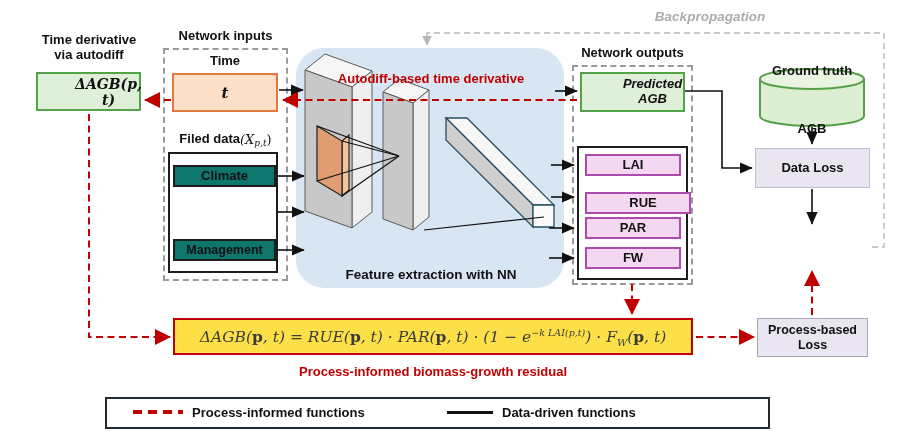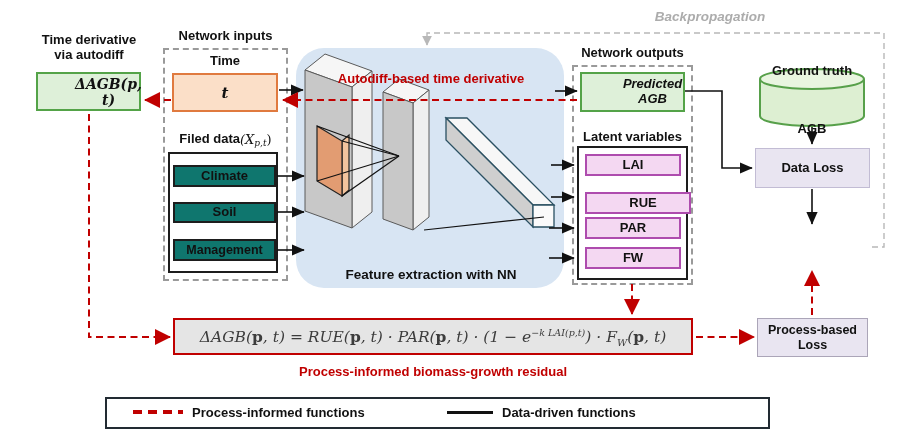--- a/index.html
+++ b/index.html
@@ -14,21 +14,21 @@
   .gray-lbl{color:#ACACAC;font-weight:700;font-style:italic;font-size:13.5px;}
   .mathfont{font-family:"DejaVu Serif",serif;font-style:italic;}
   .box-green{background:#DEF0D9;border:2px solid #54A348;padding-left:40px;}
   .box-orange{background:#FBDFC8;border:2px solid #E07A3F;}
   .box-pink{background:#F4D8F2;border:2px solid #AE4CAE;}
   .box-gray{background:#0f766e;border:2px solid #1D1D1D;}
   .box-loss{background:#E9E5F1;border:1.5px solid #C2BCD4;}
   .dashed-box{border:2px dashed #9A9A9A;}
   .solid-box{border:2.5px solid #1D1D1D;background:#fff;}
   .blue-region{background:#D8E5F3;border-radius:28px;}
-  .formula-box{background:#e5e5e5;border:2px solid #C00000;}
+  .formula-box{background:#fde047;border:2px solid #C00000;}
   .formula-text{font-family:"DejaVu Serif",serif;font-style:italic;font-size:15.5px;color:#3C3C3C;white-space:nowrap;}
   .bp{font-style:normal;font-weight:700;}
   .fsup{font-size:9.5px;position:relative;top:-6px;font-style:italic;}
   .fsub{font-size:10px;position:relative;top:4px;font-style:italic;}
   .legend-box{background:#fff;border:2px solid #222B33;}
   .legend-dash{height:3.5px;background:repeating-linear-gradient(90deg,#C00000 0 9px,transparent 9px 15px);}
   .legend-solid{height:2.5px;background:#111;}
   .sub-sm{font-size:9px;position:relative;top:3px;}
   svg{position:absolute;left:0;top:0;pointer-events:none;}
 </style>
@@ -85,32 +85,30 @@
     <span class="mathfont" style="font-weight:700;font-size:15px;color:#111;">t</span>
   </div>
   <div class="abs center" style="left:163px;top:131px;width:125px;height:17px;">
     <span class="lbl">Filed data </span>
     <span class="mathfont" style="font-size:13px;color:#111;">(X</span>
     <span class="mathfont sub-sm" style="color:#111;">p,t</span>
     <span class="mathfont" style="font-size:13px;color:#111;font-style:normal;">)</span>
   </div>
   <div class="abs solid-box" style="left:168px;top:152px;width:110px;height:121px;"></div>
   <div class="abs center box-gray lbl" style="left:173px;top:165px;width:103px;height:22px;">Climate</div>
-  <div class="abs center box-gray lbl" style="left:173px;top:202px;width:103px;height:21px;">Soil</div>
   <div class="abs center box-gray lbl-sm" style="left:173px;top:239px;width:103px;height:22px;">Management</div>
 
   <div class="abs center red-lbl" style="left:306px;top:70px;width:250px;height:16px;">Autodiff-based time derivative</div>
   <div class="abs center lbl" style="left:306px;top:266px;width:250px;height:17px;font-size:13.5px;">Feature extraction with NN</div>
 
   <div class="abs center lbl" style="left:572px;top:46px;width:121px;height:15px;">Network outputs</div>
   <div class="abs dashed-box" style="left:572px;top:65px;width:121px;height:220px;"></div>
   <div class="abs center box-green" style="left:580px;top:72px;width:105px;height:40px;">
     <span class="lbl" style="font-style:italic;">Predicted AGB</span>
   </div>
-  <div class="abs center lbl" style="left:572px;top:130px;width:121px;height:15px;">Latent variables</div>
   <div class="abs solid-box" style="left:577px;top:146px;width:111px;height:134px;"></div>
   <div class="abs center box-pink lbl" style="left:585px;top:154px;width:96px;height:22px;">LAI</div>
   <div class="abs center box-pink lbl" style="left:585px;top:192px;width:106px;height:22px;padding-left:10px;">RUE</div>
   <div class="abs center box-pink lbl" style="left:585px;top:217px;width:96px;height:22px;">PAR</div>
   <div class="abs center box-pink lbl" style="left:585px;top:247px;width:96px;height:22px;">FW</div>
 
   <div class="abs center col lbl" style="left:758px;top:82px;width:108px;height:36px;gap:43px;">
     <div>Ground truth</div>
     <div>AGB</div>
   </div>

